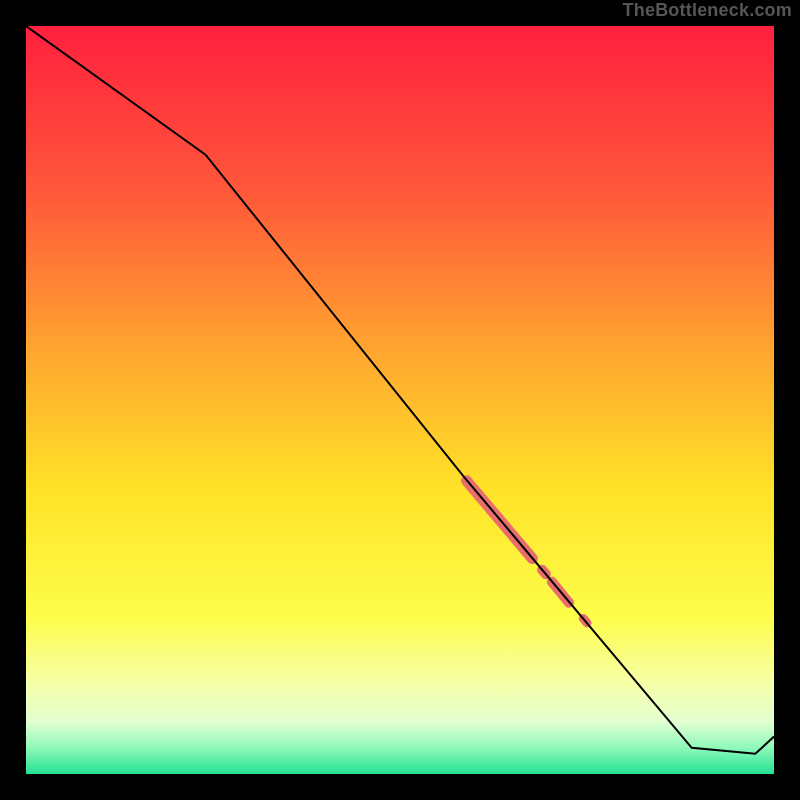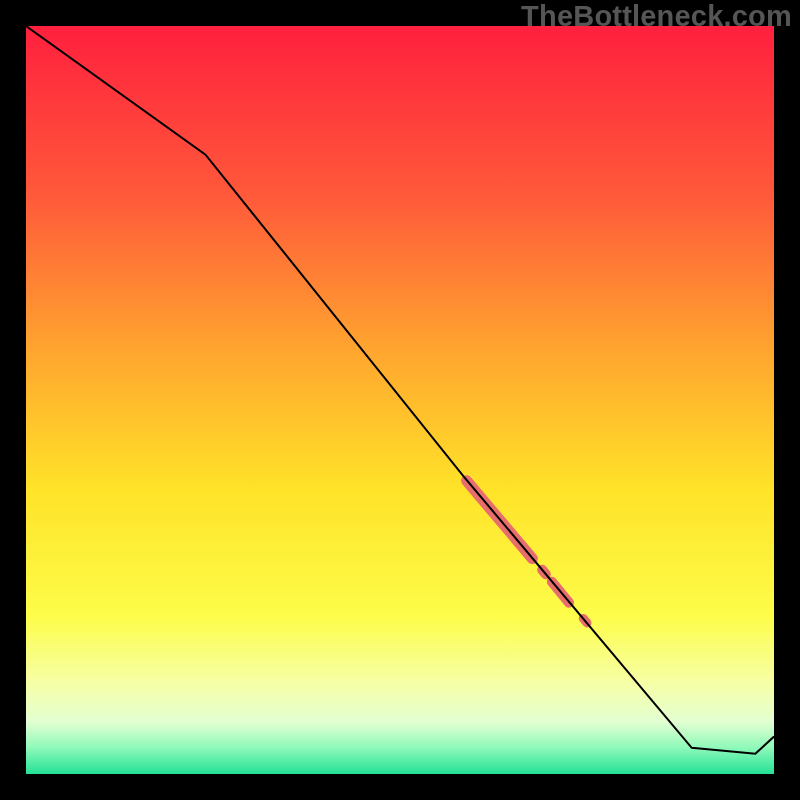--- a/index.html
+++ b/index.html
@@ -15,21 +15,21 @@
     left: 26px;
     top: 26px;
     width: 748px;
     height: 748px;
   }
   .watermark {
     position: absolute;
     top: 0px;
     right: 8px;
     font-family: Arial, Helvetica, sans-serif;
-    font-size: 29px;
+    font-size: 18px;
     color: #565656;
     letter-spacing: 0.2px;
     text-align: right;
     font-weight: 560;
   }
 </style>
 </head>
 <body>
 
 <div class="plot-wrap">

